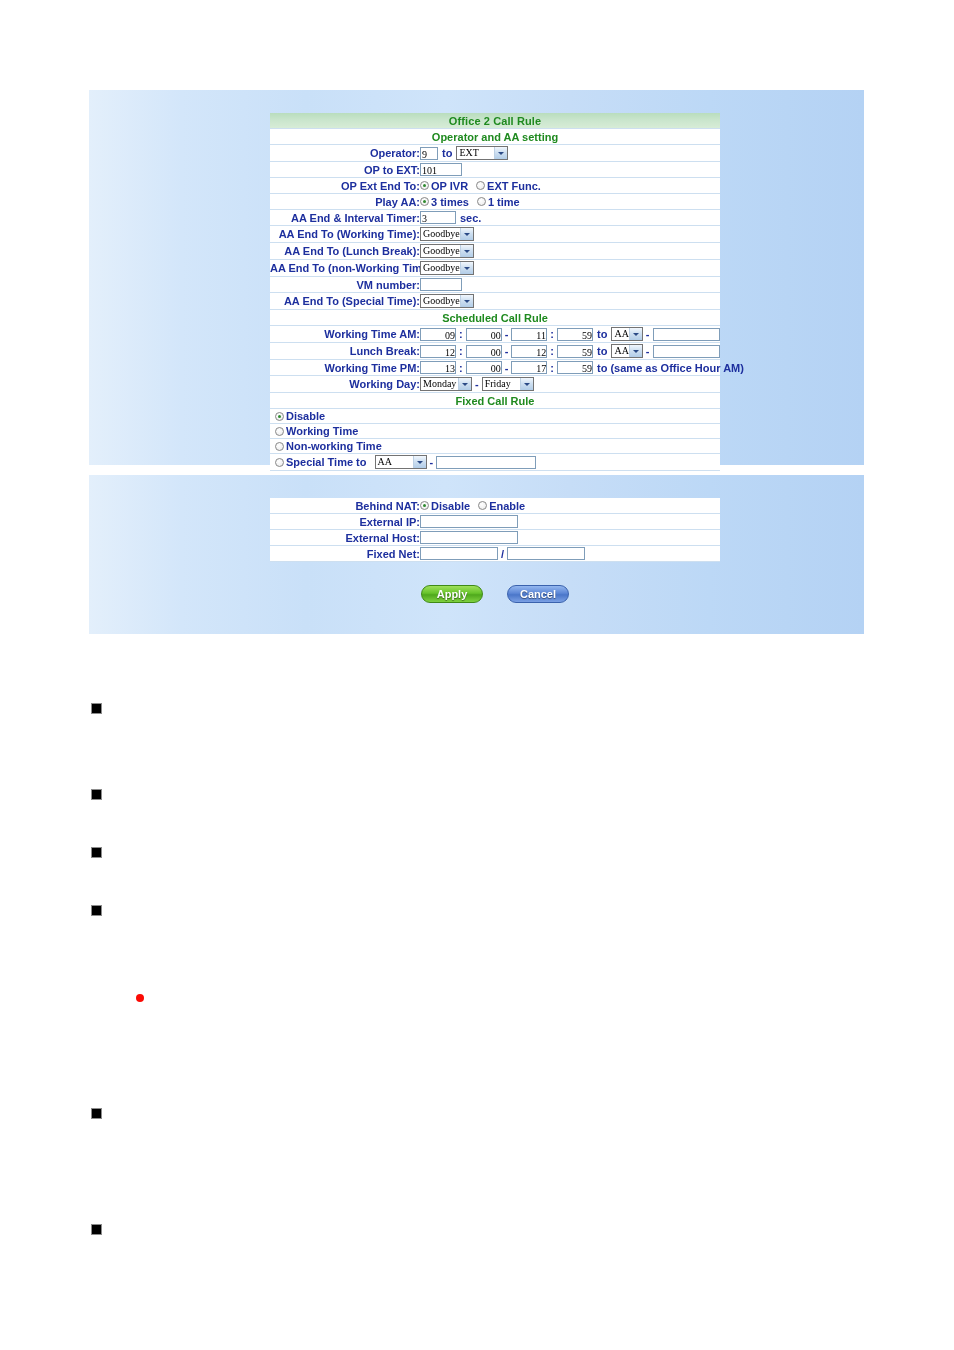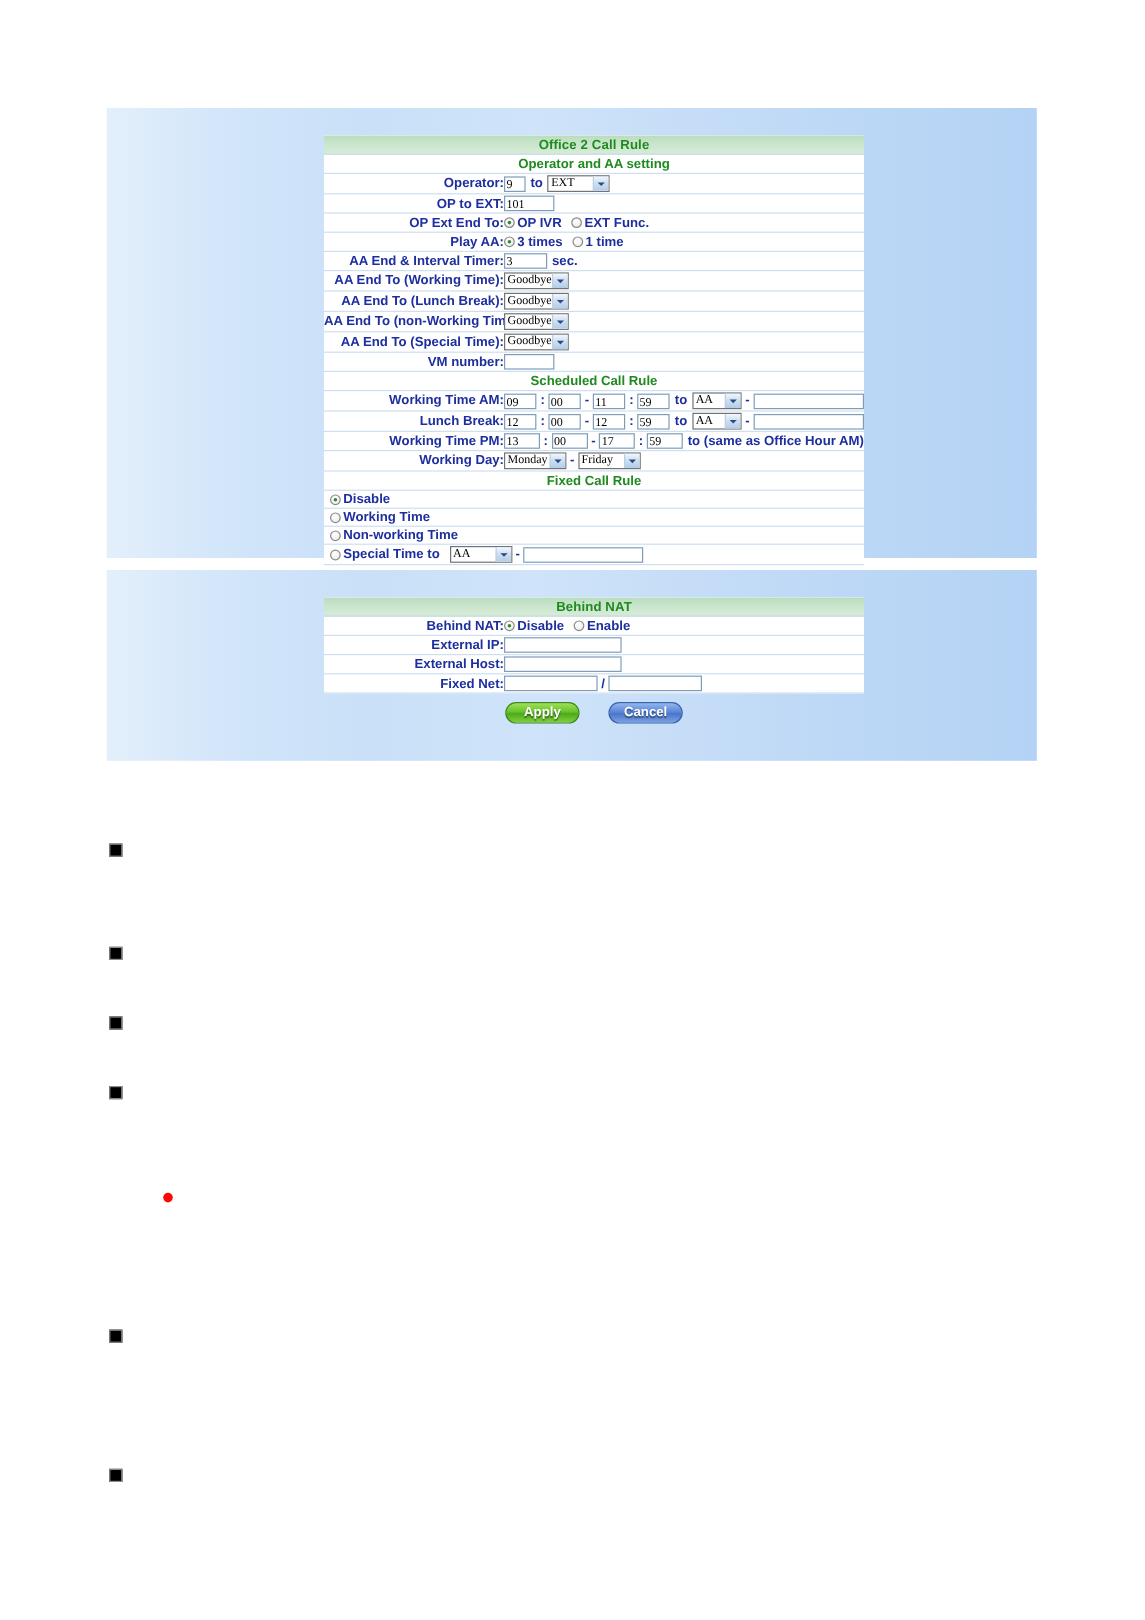--- a/index.html
+++ b/index.html
@@ -94,21 +94,21 @@
     line-height:13px;
     font-family:"Liberation Serif", serif;
     font-size:10px;
     color:#000;
     padding:0 1px;
     box-sizing:border-box;
     display:inline-block;
     vertical-align:middle;
     margin:1px 0;
   }
-  .txt.w-t{width:36px;}
+  .txt.w-t{width:36px;padding-left:24px;}
   .txt.w-op{width:18px;}
   .txt.w-ext{width:42px;}
   .txt.w-vm{width:42px;}
   .txt.w-timer{width:36px;}
   .txt.w-long{width:115px;}
   .txt.w-longer{width:125px;}
   .txt.w-nat{width:98px;}
   .txt.w-local{width:78px;}
   .txt.w-sp{width:100px;}
 
@@ -343,38 +343,38 @@
               <span class="selval">Goodbye</span>
               <span class="arrow">
                   <i></i>
                 </span>
             </span>
           </div>
         </td>
       </tr>
 
       <tr>
+        <td class="lbl">VM number:</td>
+        <td class="fld">
+          <div class="fld-inner">
+            <span class="txt w-vm"></span>
+          </div>
+        </td>
+      </tr>
+
+      <tr>
         <td class="lbl">AA End To (Special Time):</td>
         <td class="fld">
           <div class="fld-inner">
             <span class="sel w-gb">
               <span class="selval">Goodbye</span>
               <span class="arrow">
                   <i></i>
                 </span>
             </span>
-          </div>
-        </td>
-      </tr>
-
-      <tr>
-        <td class="lbl">VM number:</td>
-        <td class="fld">
-          <div class="fld-inner">
-            <span class="txt w-vm"></span>
           </div>
         </td>
       </tr>
 
       <tr>
         <td class="sec-sub" colspan="2">Scheduled Call Rule</td>
       </tr>
 
       <tr>
         <td class="lbl">Working Time AM:</td>
@@ -516,23 +516,20 @@
 
 <div class="panel" id="panel-bottom">
 
   <table class="form-table" id="table-nat">
     <colgroup>
         <col style="width:150px">
         <col style="width:300px">
       </colgroup>
     <tbody>
 
-      <tr>
-        <td class="sec-main" colspan="2">Behind NAT</td>
-      </tr>
 
       <tr>
         <td class="lbl">Behind NAT:</td>
         <td class="fld">
           <div class="fld-inner">
             <span class="radio on"></span>
             <span class="rtxt">Disable</span>
             <span class="radio"></span>
             <span class="rtxt">Enable</span>
           </div>

